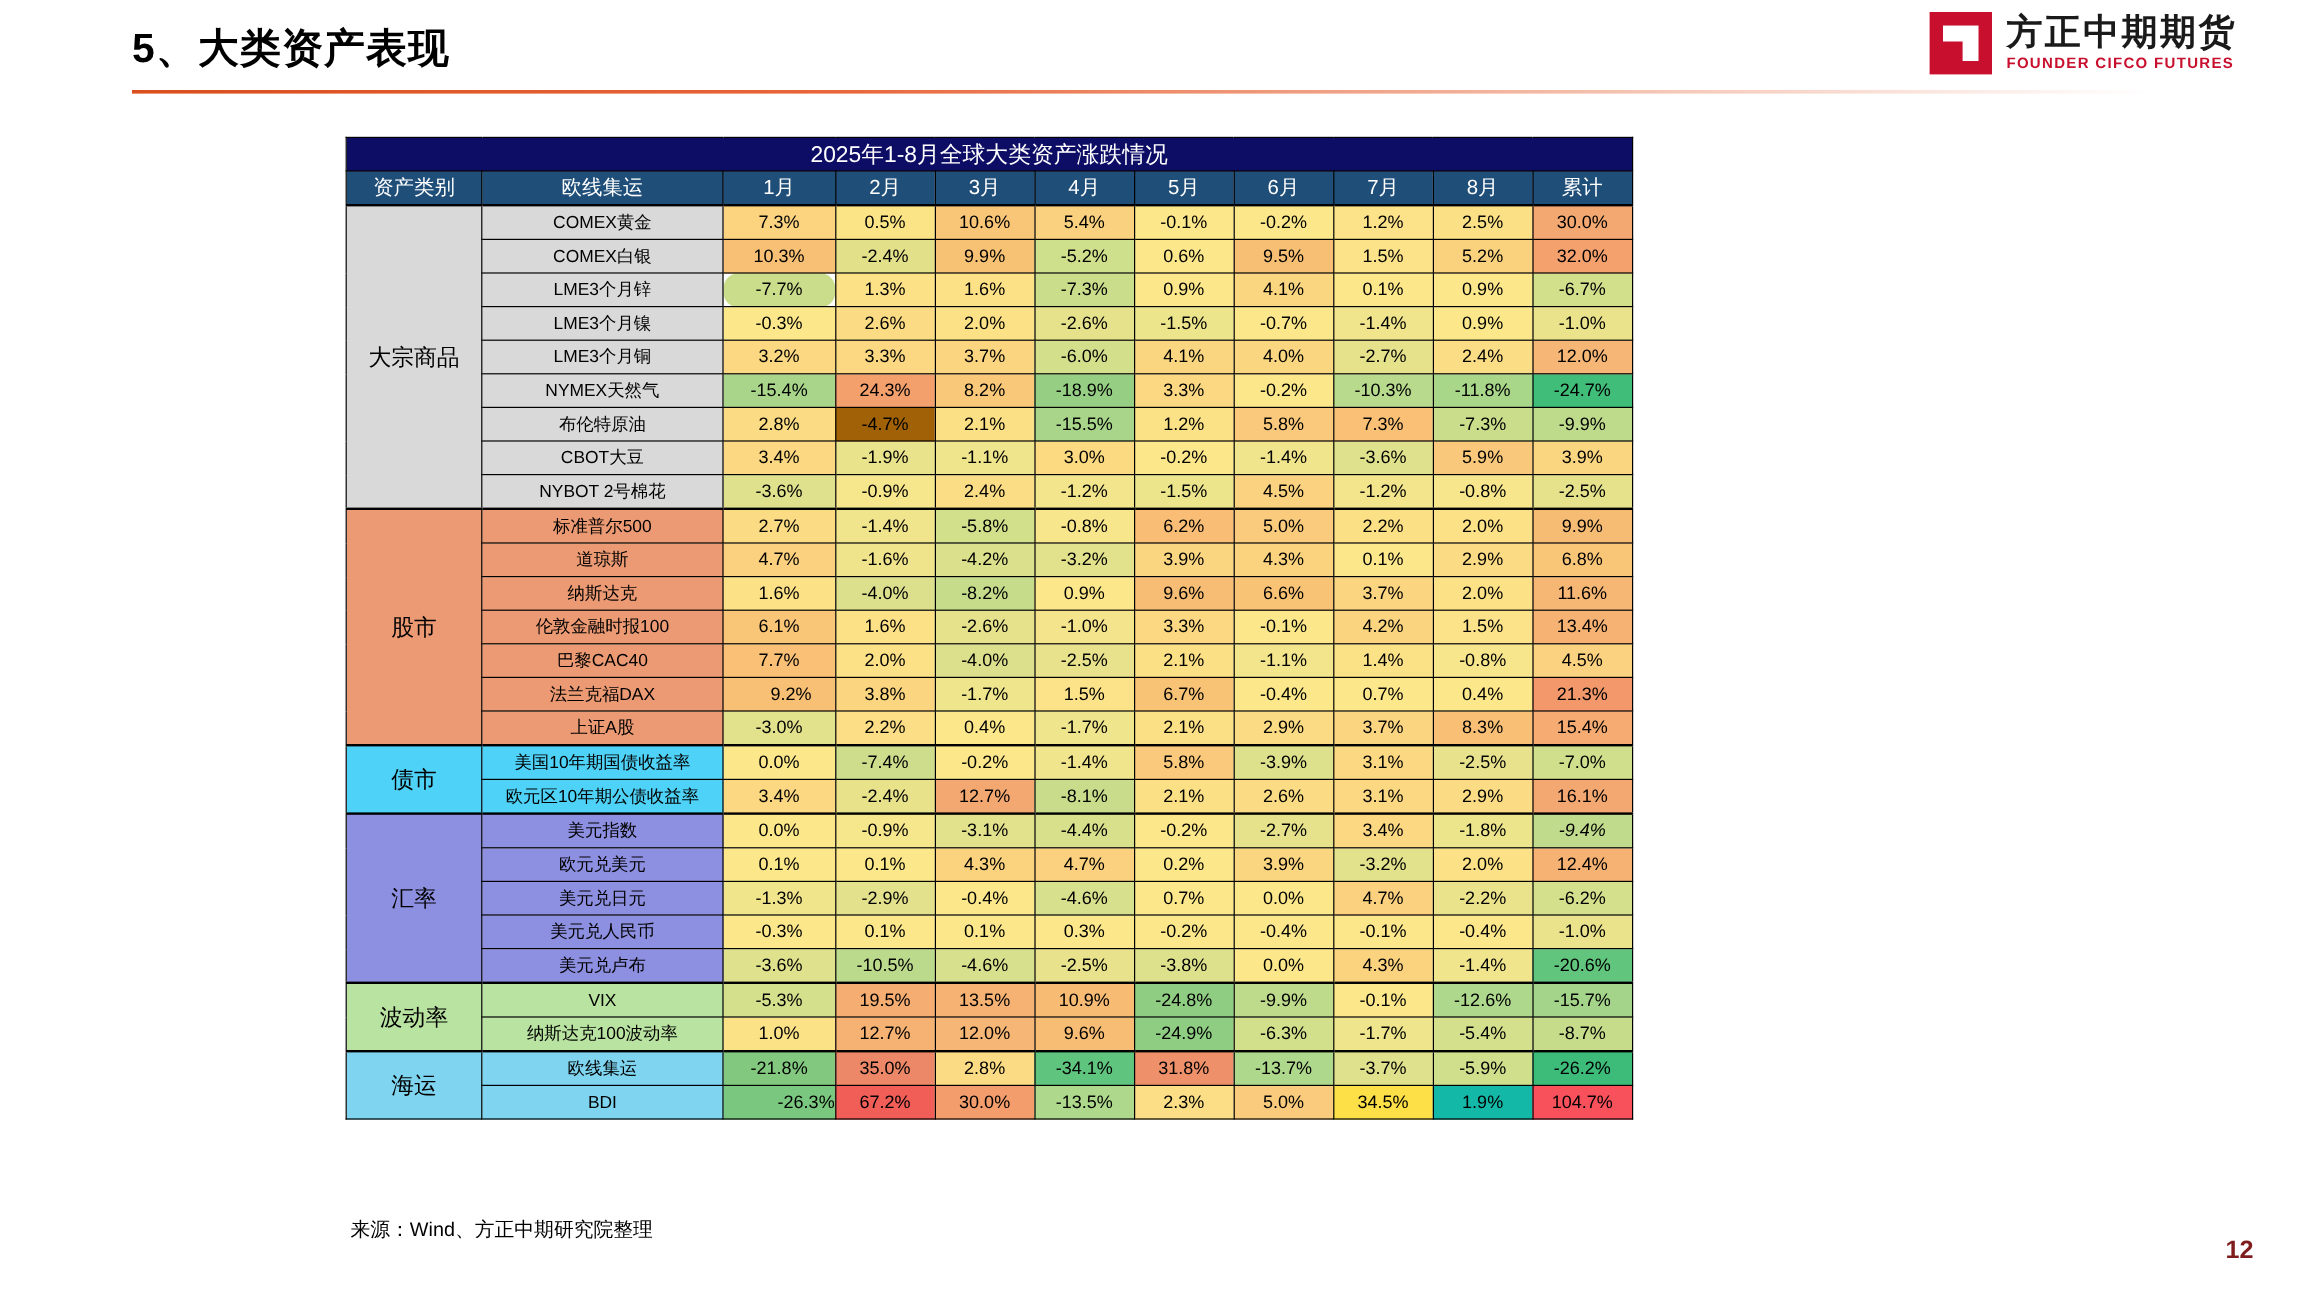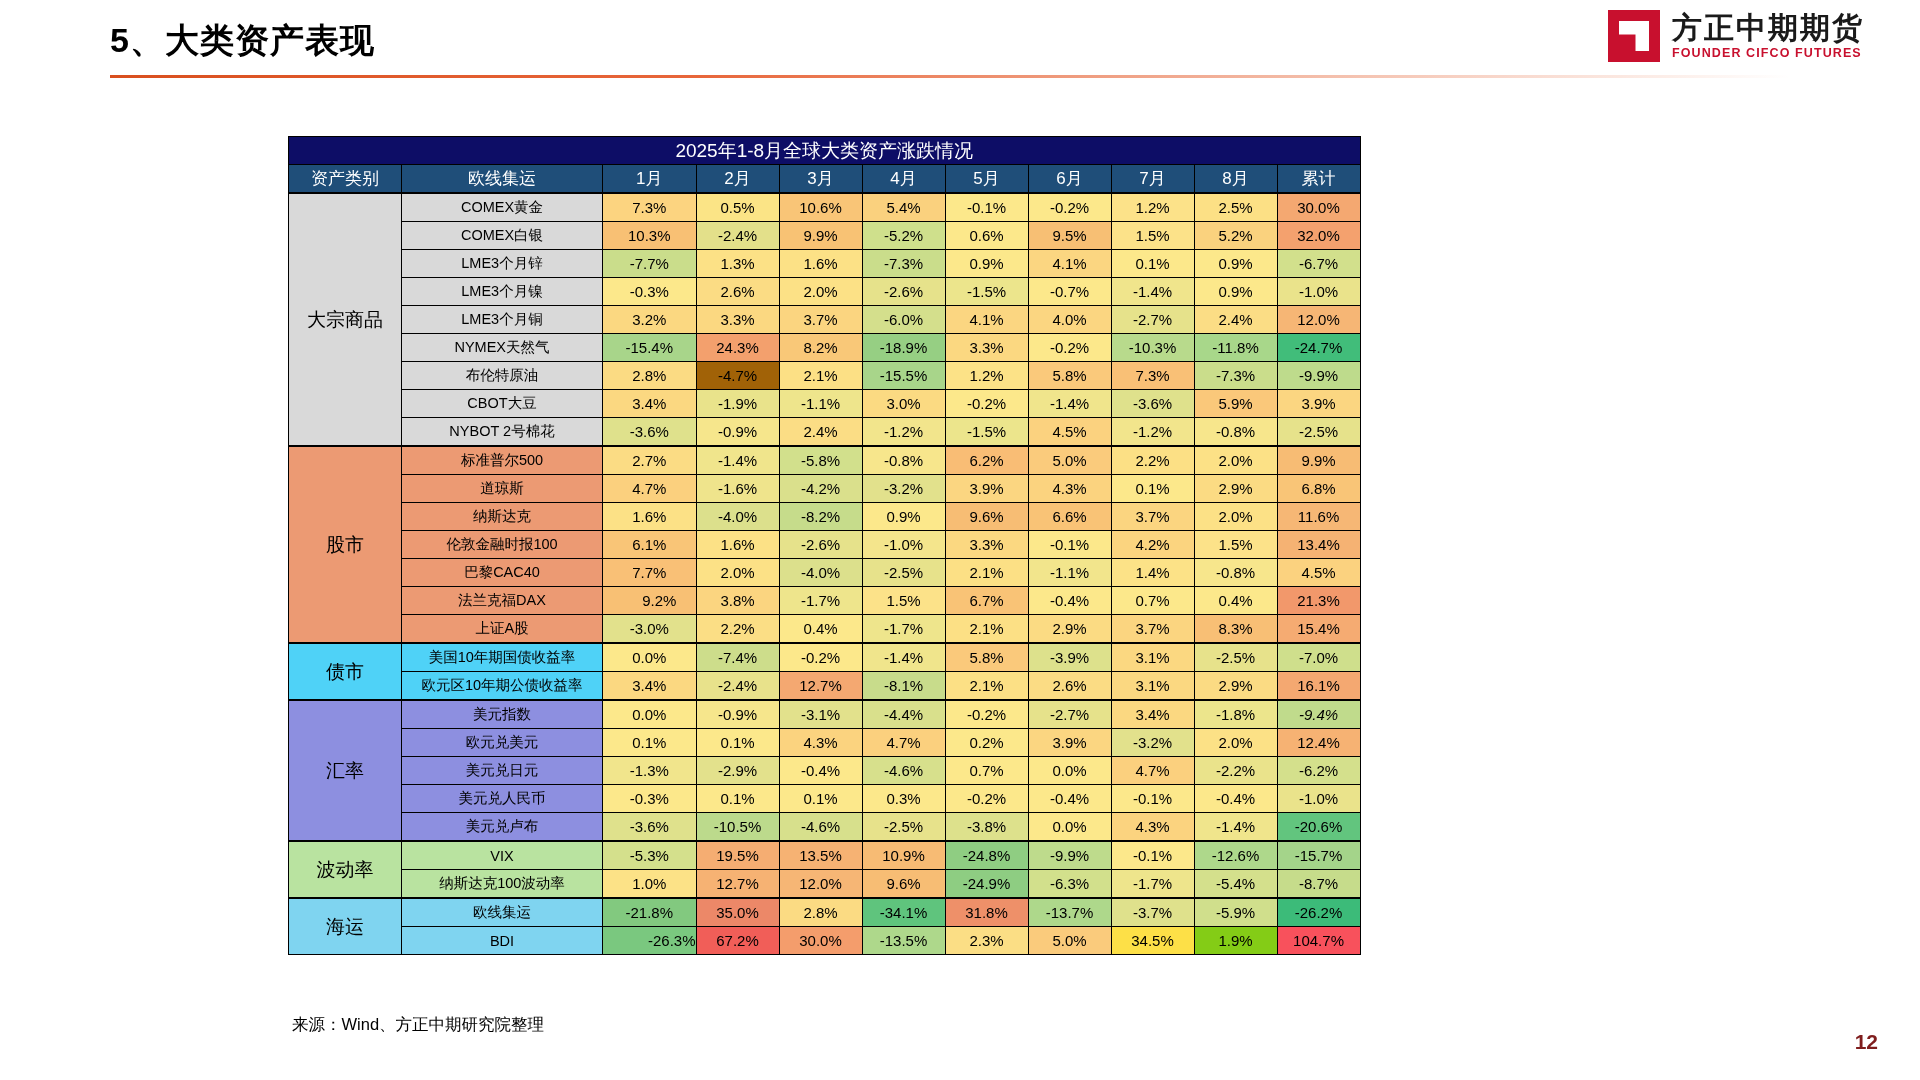--- a/index.html
+++ b/index.html
@@ -37,21 +37,21 @@
     position:absolute;left:11px;top:11px;width:30px;height:30px;
     background:#ffffff;
     clip-path:polygon(0 0,100% 0,100% 100%,55% 100%,55% 45%,0 45%);
   }
   .brand-text{display:flex;flex-direction:column;line-height:1.05;}
   .brand-cn{font-size:30px;font-weight:bold;color:#1a1a1a;letter-spacing:2px;}
   .brand-en{font-size:12.5px;font-weight:bold;color:#c8102e;letter-spacing:1.1px;margin-top:3px;}
 
   
   .table-wrap{
-    position:absolute;left:288px;top:136px;
+    position:absolute;left:288px;top:114px;
   }
   table.assets{
     border-collapse:collapse;
     table-layout:fixed;
     font-size:15px;
     color:#000;
   }
   table.assets td,table.assets th{
     border:1px solid #000;
     text-align:center;
@@ -156,21 +156,21 @@
           <td class="v" style="background: rgb(248, 194, 116);">9.9%</td>
           <td class="v" style="background: rgb(207, 224, 140);">-5.2%</td>
           <td class="v" style="background: rgb(252, 232, 139);">0.6%</td>
           <td class="v" style="background: rgb(247, 191, 116);">9.5%</td>
           <td class="v" style="background: rgb(252, 226, 137);">1.5%</td>
           <td class="v" style="background: rgb(250, 210, 126);">5.2%</td>
           <td class="v" style="background: rgb(244, 161, 110);">32.0%</td>
         </tr>
         <tr>
           <td class="mkt-cell cat-commodity">LME3个月锌</td>
-          <td class="v col-sep-left" style="background: rgb(202, 221, 139);">-7.7%</td>
+          <td class="v col-sep-left" style="background: rgb(202, 221, 139); border-radius: 12px;">-7.7%</td>
           <td class="v" style="background: rgb(252, 225, 134);">1.3%</td>
           <td class="v" style="background: rgb(252, 225, 134);">1.6%</td>
           <td class="v" style="background: rgb(202, 221, 139);">-7.3%</td>
           <td class="v" style="background: rgb(252, 232, 139);">0.9%</td>
           <td class="v" style="background: rgb(251, 214, 129);">4.1%</td>
           <td class="v" style="background: rgb(252, 232, 139);">0.1%</td>
           <td class="v" style="background: rgb(252, 232, 139);">0.9%</td>
           <td class="v" style="background: rgb(210, 224, 140);">-6.7%</td>
         </tr>
         <tr>
@@ -456,21 +456,21 @@
         </tr>
         <tr>
           <td class="mkt-cell cat-ship">BDI</td>
           <td class="v col-sep-left" style="background: rgb(122, 200, 127); padding-left: 45px;">-26.3%</td>
           <td class="v" style="background: rgb(241, 94, 88);">67.2%</td>
           <td class="v" style="background: rgb(244, 157, 108);">30.0%</td>
           <td class="v" style="background: rgb(174, 216, 139);">-13.5%</td>
           <td class="v" style="background: rgb(251, 222, 133); margin-top: 27px;">2.3%</td>
           <td class="v" style="background: rgb(250, 203, 124);">5.0%</td>
           <td class="v" style="background: #fde047;">34.5%</td>
-          <td class="v" style="background: #84cc16;">1.9%</td>
+          <td class="v" style="background: #14b8a6;">1.9%</td>
           <td class="v" style="background: rgb(248, 81, 92);">104.7%</td>
         </tr>
       </tbody>
   </table>
 </div>
 
 <div class="source">来源：Wind、方正中期研究院整理</div>
 <div class="pageno">12</div>
 
 </body></html>

